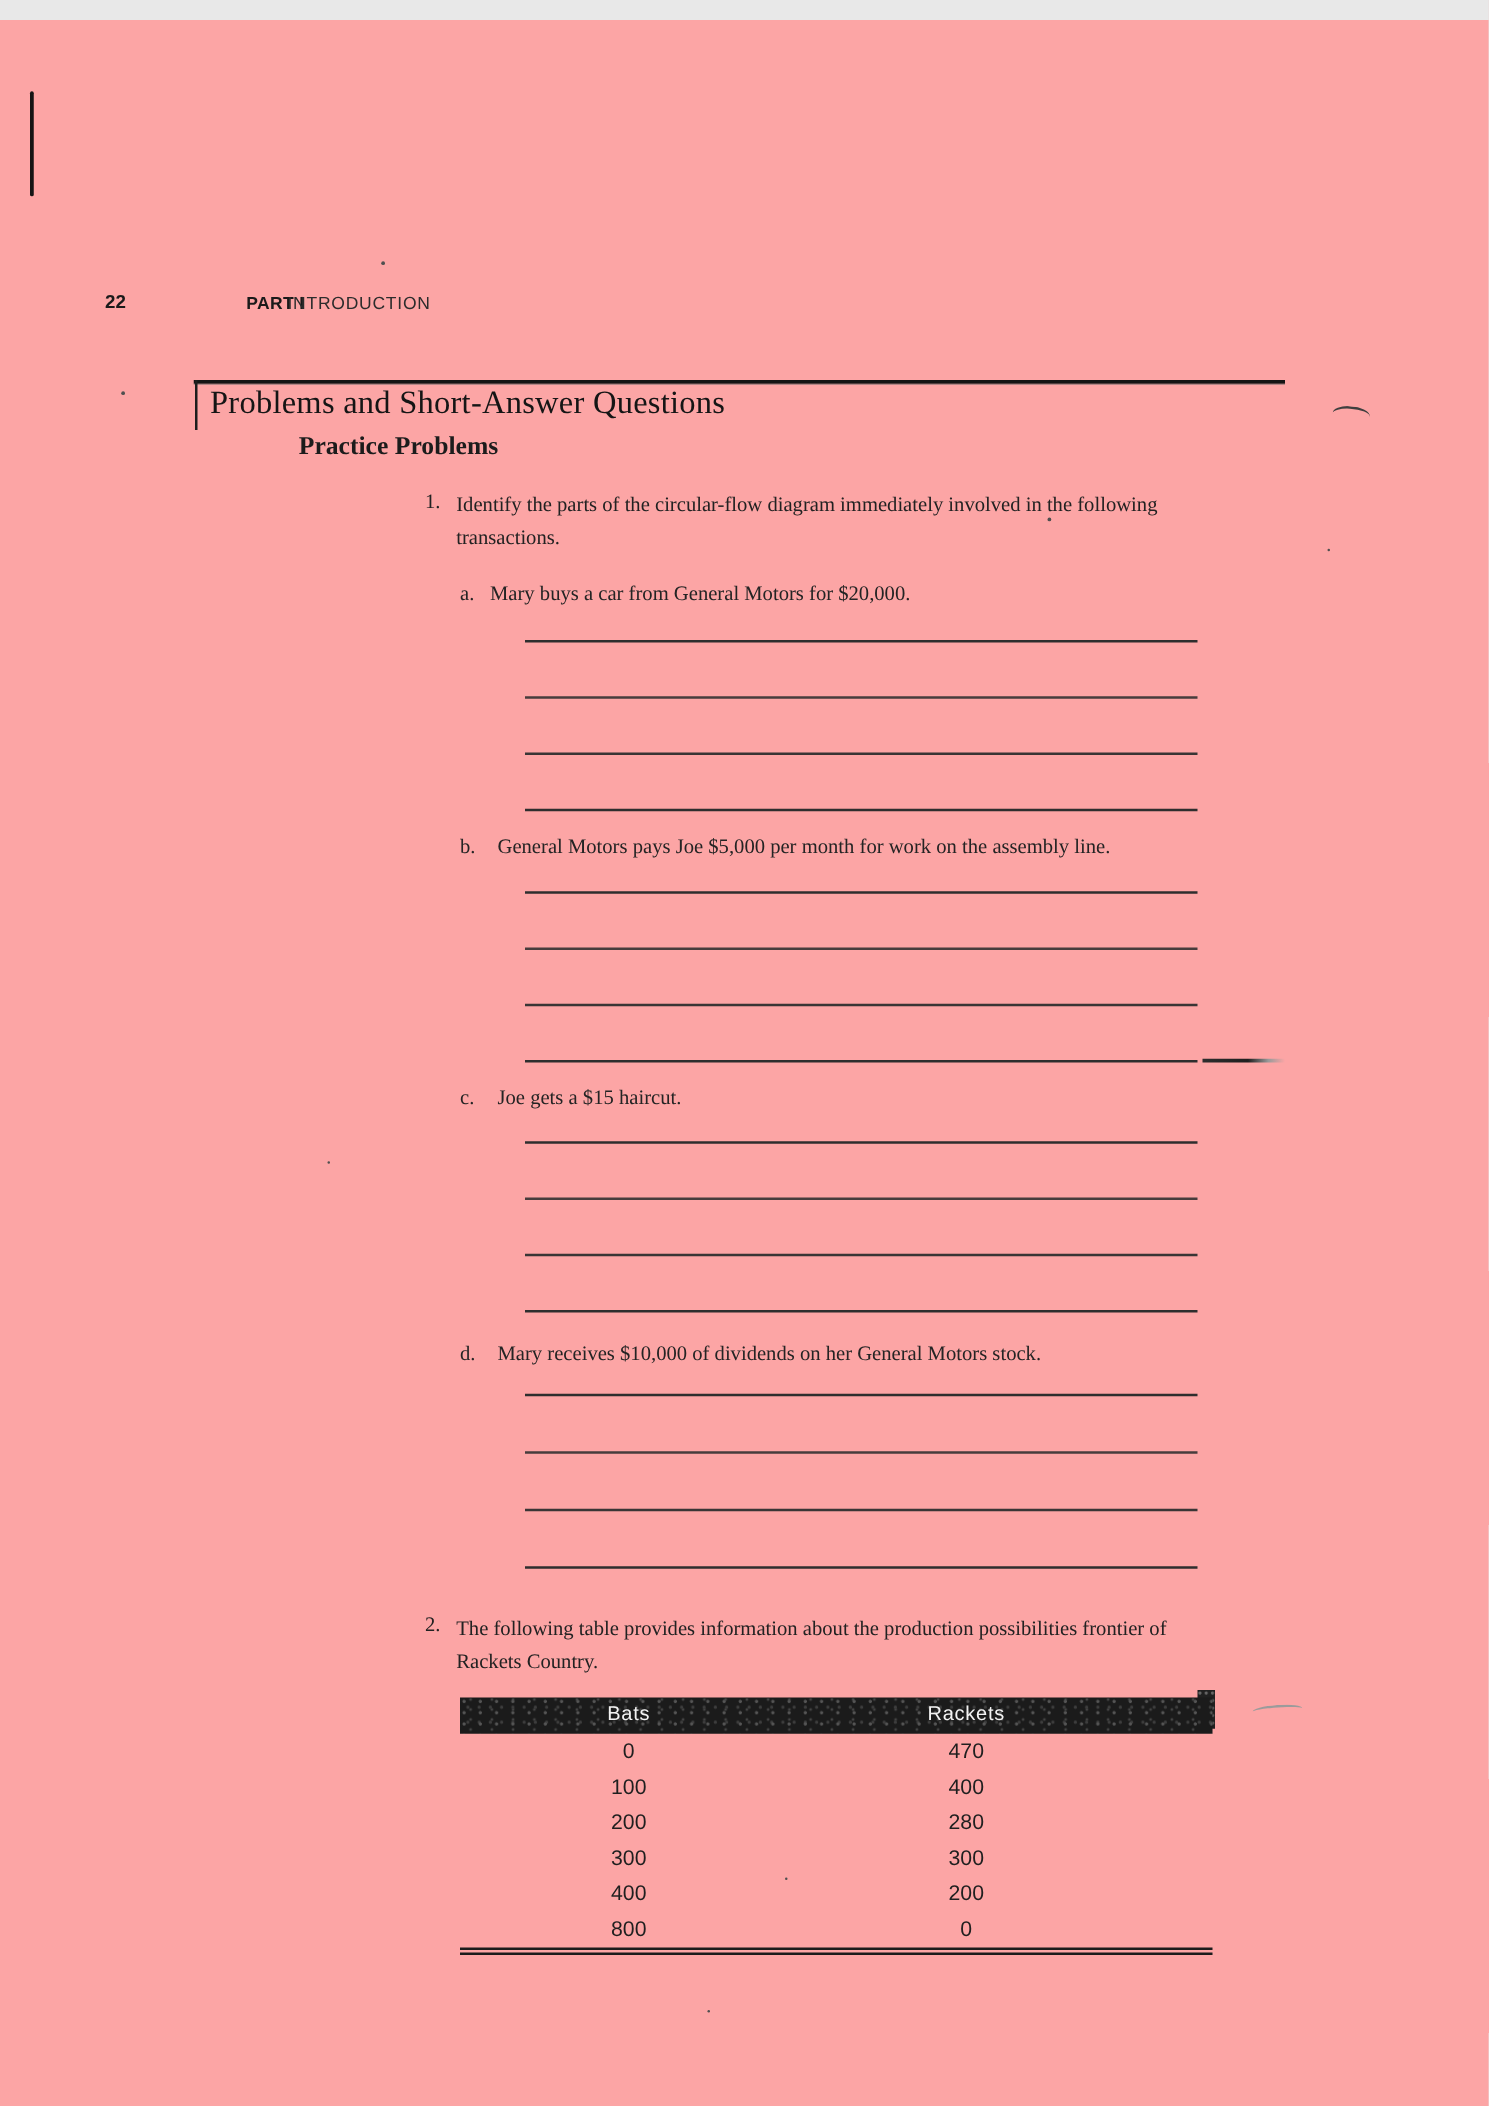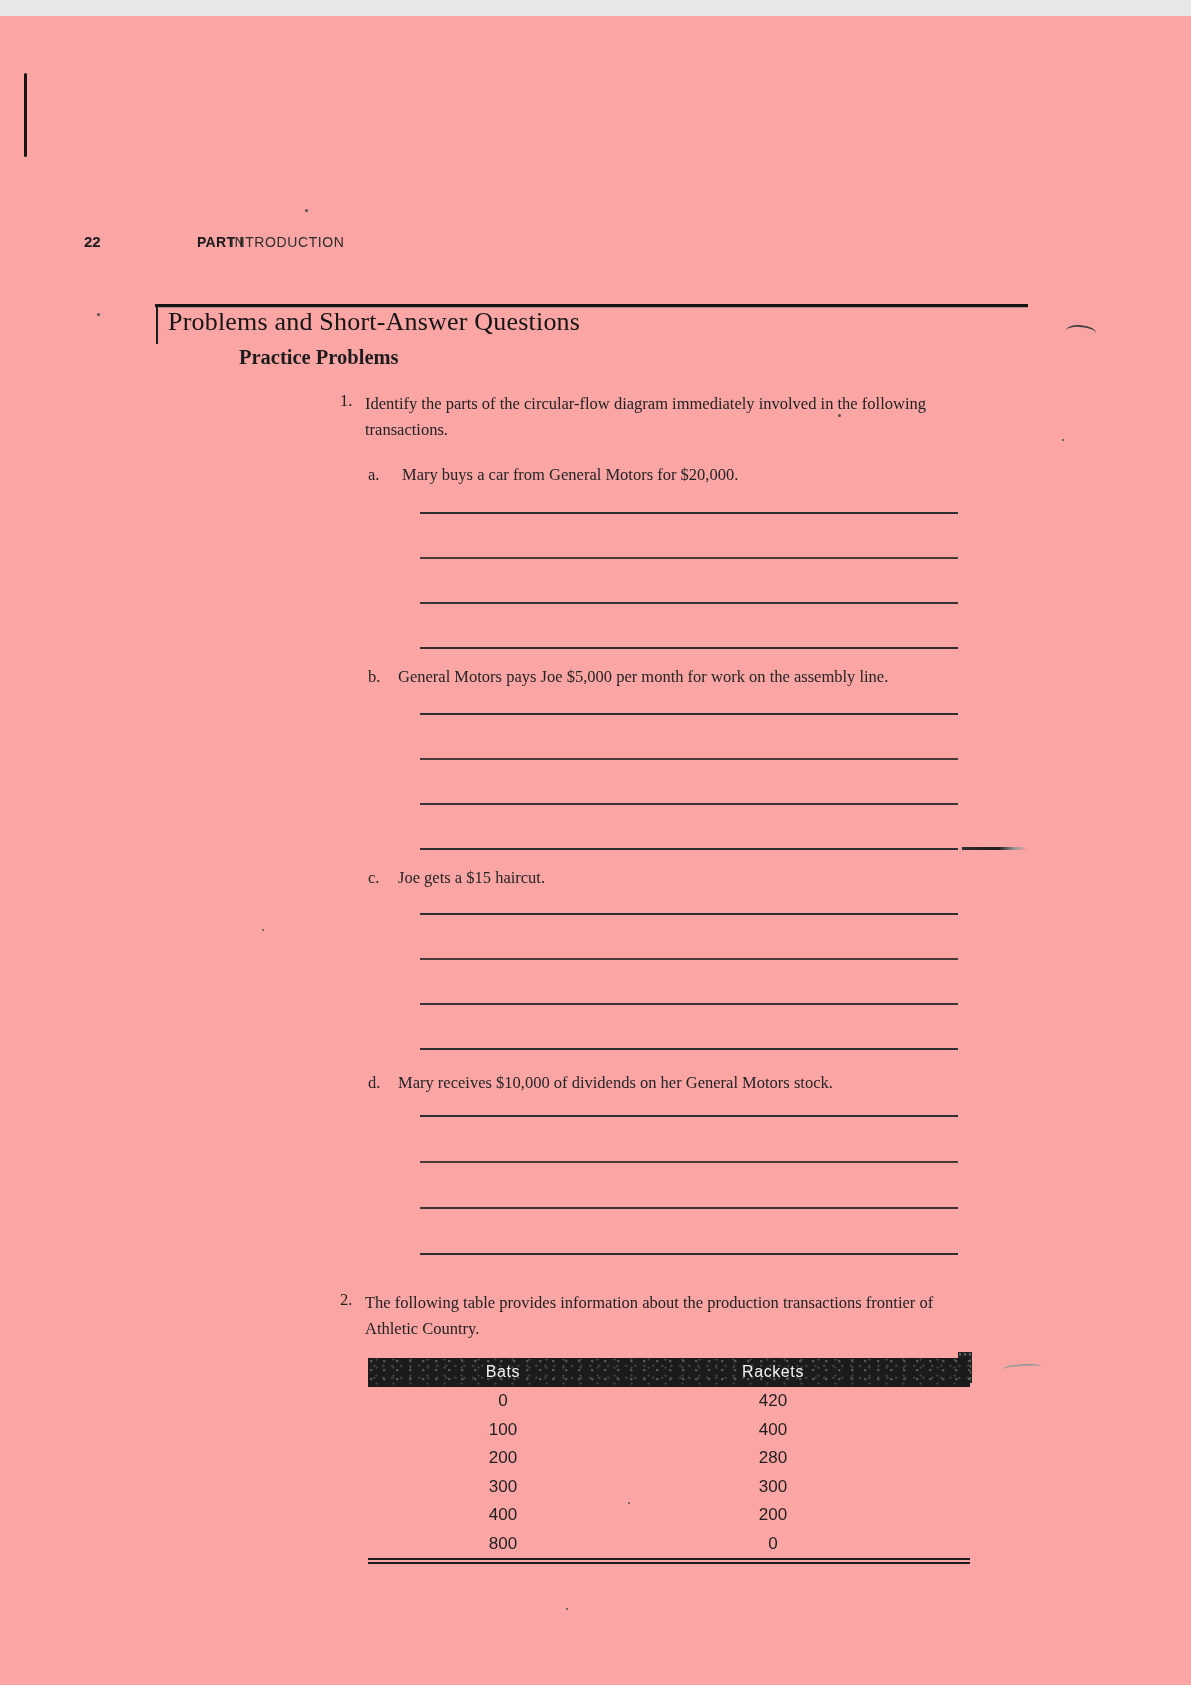--- a/index.html
+++ b/index.html
@@ -104,21 +104,21 @@
 
   <div class="title-rule-top"></div>
   <div class="title-rule-left"></div>
   <div class="section-title">Problems and Short-Answer Questions</div>
   <div class="subsection-title">Practice Problems</div>
 
   <div class="q-num" style="left:340px;top:375px">1.</div>
   <div class="q-text" style="left:365px;top:375px">Identify the parts of the circular-flow diagram immediately involved in the following transactions.</div>
 
   <div class="part-label-sm" style="left:368px;top:449px">a.</div>
-  <div class="part-text" style="left:402px;top:449px">Mary buys a car from General Motors for $20,000.</div>
+  <div class="part-text" style="left:392px;top:449px">Mary buys a car from General Motors for $20,000.</div>
   <div class="answer-line" style="top:496px"></div>
   <div class="answer-line l2" style="top:541px"></div>
   <div class="answer-line l3" style="top:586px"></div>
   <div class="answer-line" style="top:631px"></div>
 
   <div class="part-label-sm" style="left:368px;top:651px">b.</div>
   <div class="part-text" style="left:398px;top:651px">General Motors pays Joe $5,000 per month for work on the assembly line.</div>
   <div class="answer-line" style="top:697px"></div>
   <div class="answer-line l2" style="top:742px"></div>
   <div class="answer-line l3" style="top:787px"></div>
@@ -132,31 +132,31 @@
   <div class="answer-line" style="top:1032px"></div>
 
   <div class="part-label-sm" style="left:368px;top:1057px">d.</div>
   <div class="part-text" style="left:398px;top:1057px">Mary receives $10,000 of dividends on her General Motors stock.</div>
   <div class="answer-line" style="top:1099px"></div>
   <div class="answer-line l2" style="top:1145px"></div>
   <div class="answer-line l3" style="top:1191px"></div>
   <div class="answer-line" style="top:1237px"></div>
 
   <div class="q-num" style="left:340px;top:1274px">2.</div>
-  <div class="q-text" style="left:365px;top:1274px">The following table provides information about the production transactions frontier of Athletic Country.</div>
+  <div class="q-text" style="left:365px;top:1274px">The following table provides information about the production possibilities frontier of Rackets Country.</div>
 
   <div class="ppf-table">
     <div class="ppf-head">
       <span class="hcell c1">Bats</span>
       <span class="hcell c2">Rackets</span>
     </div>
     <div class="ppf-body">
       <div class="ppf-row">
         <span class="cell c1">0</span>
-        <span class="cell c2">420</span>
+        <span class="cell c2">470</span>
       </div>
       <div class="ppf-row">
         <span class="cell c1">100</span>
         <span class="cell c2">400</span>
       </div>
       <div class="ppf-row">
         <span class="cell c1">200</span>
         <span class="cell c2">280</span>
       </div>
       <div class="ppf-row">

